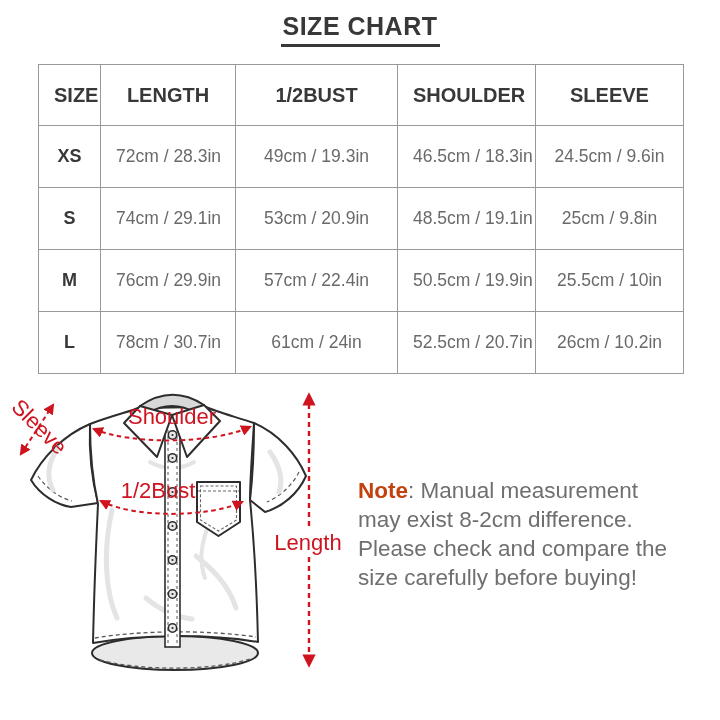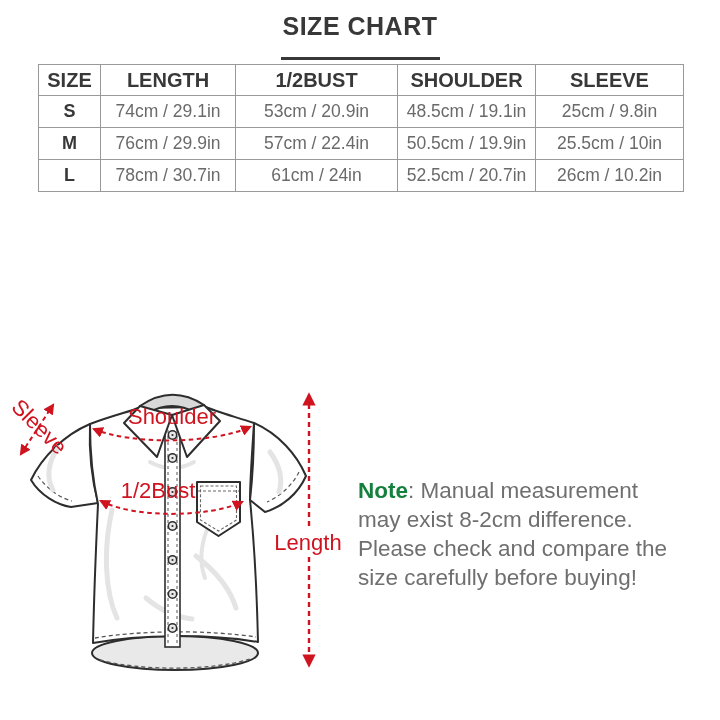--- a/index.html
+++ b/index.html
@@ -4,42 +4,42 @@
 <style>
   html,body{margin:0;padding:0;background:#fff;}
   .canvas{
     position:relative;width:720px;height:720px;background:#ffffff;
     font-family:"Liberation Sans",sans-serif;overflow:hidden;
   }
   
   .title-wrap{position:absolute;top:12px;left:0;width:720px;text-align:center;}
   .page-title{
     display:inline-block;font-size:25px;font-weight:bold;color:#383838;
-    letter-spacing:.5px;border-bottom:3px solid #383838;padding:0 2px 16px 2px;margin:0;
+    letter-spacing:.5px;border-bottom:3px solid #383838;padding:0 2px 3px 2px;margin:0;
   }
   
   table.size-table{
     position:absolute;left:38px;top:64px;width:645px;
     border-collapse:collapse;table-layout:fixed;background:#fff;
   }
   table.size-table th,table.size-table td{
-    border:1px solid #999999;text-align:center;vertical-align:middle;padding:0;
+    border:1px solid #999999;text-align:center;vertical-align:middle;padding:15px;
     white-space:nowrap;overflow:hidden;
   }
   table.size-table th{height:30px;font-size:20px;font-weight:bold;color:#383838;}
   table.size-table td{height:31px;font-size:17.5px;color:#6a6a6a;}
   table.size-table td.size-cell{font-weight:bold;color:#383838;font-size:18px;}
   
   .diagram{position:absolute;left:0;top:360px;width:360px;height:360px;}
   
   .note{
     position:absolute;left:358px;top:476px;width:324px;
     font-size:22.5px;line-height:29px;color:#6f6f6f;
   }
-  .note .note-label{font-weight:bold;color:#15803d;}
+  .note .note-label{font-weight:bold;color:#c2410c;}
   svg text.red-label{fill:#cf1420;font-family:"Liberation Sans",sans-serif;font-size:22px;}
 </style>
 </head>
 <body>
 
 <div class="canvas">
 
   <div class="title-wrap">
     <h1 class="page-title">SIZE CHART</h1>
   </div>
@@ -55,20 +55,27 @@
     <thead>
       <tr id="hdr-row">
           <th>SIZE</th>
           <th>LENGTH</th>
           <th>1/2BUST</th>
           <th>SHOULDER</th>
           <th>SLEEVE</th>
         </tr>
     </thead>
     <tbody id="tbl-body">
+        <tr>
+          <td class="size-cell">XS</td>
+          <td class="value-cell">72cm / 28.3in</td>
+          <td class="value-cell">49cm / 19.3in</td>
+          <td class="value-cell">46.5cm / 18.3in</td>
+          <td class="value-cell">24.5cm / 9.6in</td>
+        </tr>
         <tr>
           <td class="size-cell">S</td>
           <td class="value-cell">74cm / 29.1in</td>
           <td class="value-cell">53cm / 20.9in</td>
           <td class="value-cell">48.5cm / 19.1in</td>
           <td class="value-cell">25cm / 9.8in</td>
         </tr>
         <tr>
           <td class="size-cell">M</td>
           <td class="value-cell">76cm / 29.9in</td>

